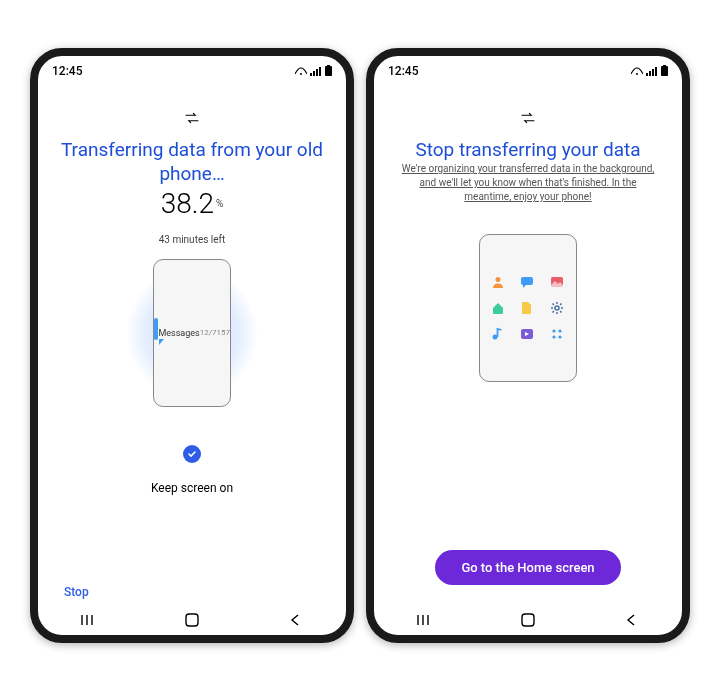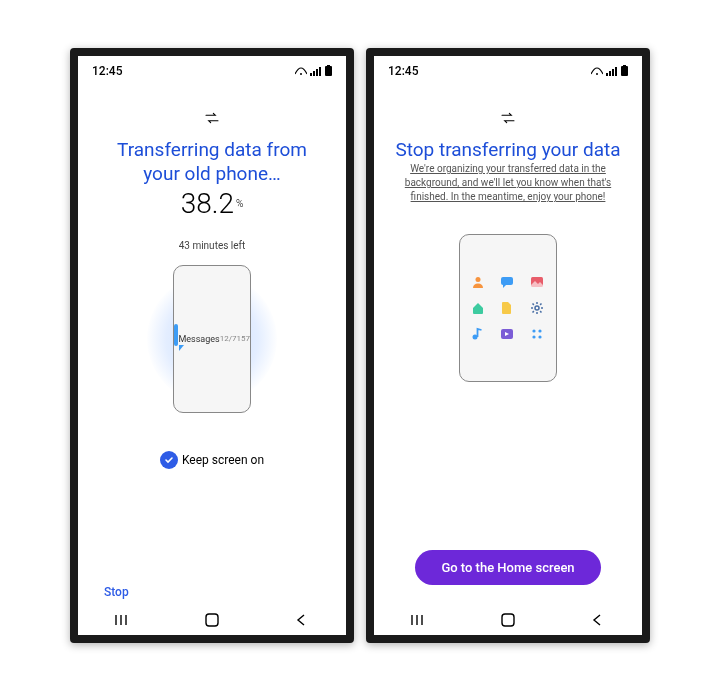--- a/index.html
+++ b/index.html
@@ -7,24 +7,24 @@
       font-family: -apple-system, BlinkMacSystemFont, "Segoe UI", Roboto, Arial, sans-serif;
       background: #fff;
       width: 720px;
       height: 690px;
       display: flex;
       justify-content: center;
       align-items: center;
       gap: 12px;
     }
     .phone {
-      width: 284px;
+      width: 324px;
       height: 595px;
       border: 8px solid #1a1a1a;
-      border-radius: 4px;
+      border-radius: 32px;
       background: #fff;
       position: relative;
       overflow: hidden;
       box-shadow: 0 2px 8px rgba(0,0,0,0.3);
       display: flex;
       flex-direction: column;
     }
     .status-bar {
       display: flex;
       justify-content: space-between;
@@ -66,21 +66,21 @@
       font-weight: 300;
       color: #000;
       display: flex;
       align-items: center;
       justify-content: center;
     }
     .percent-sym { font-size: 10px; margin-left: 2px; }
     .time-left {
       font-size: 10px;
       color: #444;
-      margin-top: 20px;
+      margin-top: 14px;
       margin-bottom: 14px;
     }
     .illustration-wrap {
       position: relative;
       display: flex;
       justify-content: center;
       align-items: center;
       margin-bottom: 18px;
     }
     .glow {
@@ -133,23 +133,24 @@
       position: absolute;
       bottom: -5px; left: 5px;
       border-left: 5px solid #3d9cf5;
       border-bottom: 6px solid transparent;
     }
     .msg-label { font-size: 9px; color: #333; }
     .msg-count { font-size: 8px; color: #888; }
     .keep-on {
       display: flex;
       align-items: center;
-      gap: 4px;
+      gap: 18px;
       margin-top: 20px;
       margin-bottom: 24px;
+      flex-direction: column;
     }
     .checkcircle {
       width: 18px; height: 18px;
       background: #2e5ce6;
       border-radius: 50%;
       display:flex;align-items:center;justify-content:center;
       color:#fff;
     }
     .keep-label { font-size: 12px; color: #000; }
     .footer-row {

